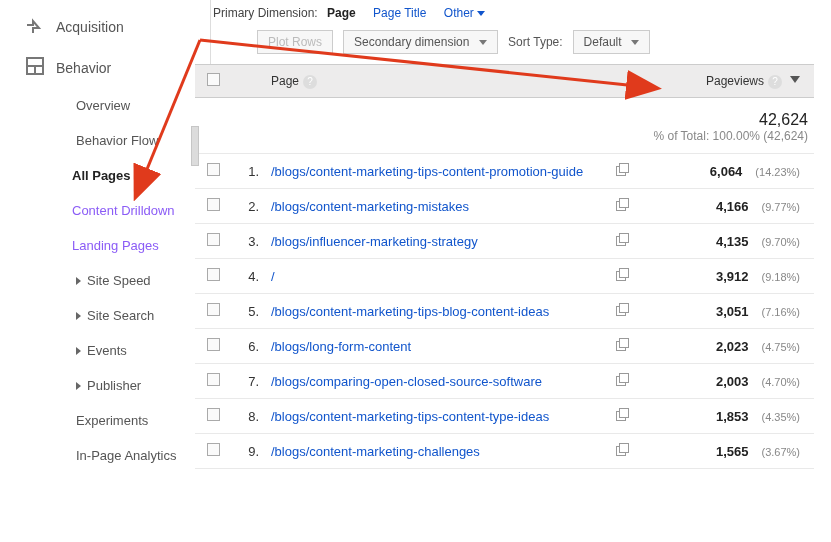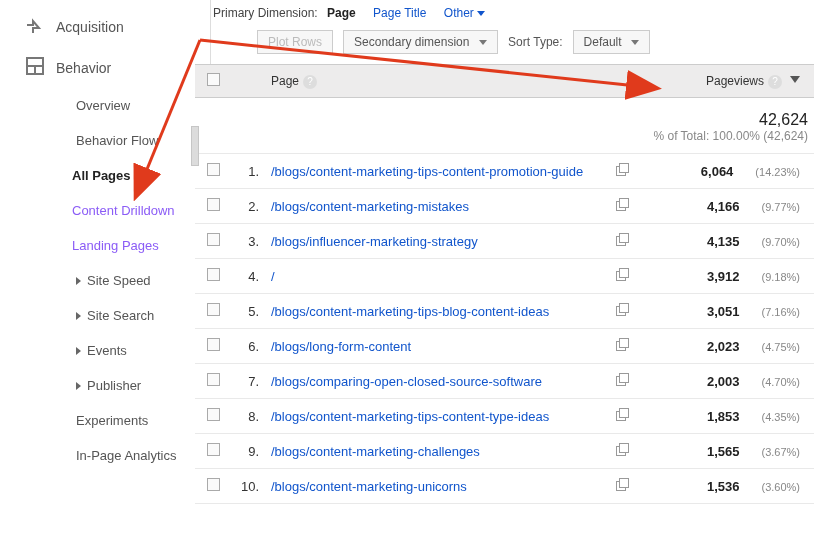--- a/index.html
+++ b/index.html
@@ -102,21 +102,21 @@
     vertical-align:middle;
     font-size:13px;
     background:#fff;
   }
   .tbl td.chk { text-align:center;}
   .tbl td.rank { text-align:right; color:#333; padding-right:6px;}
   .tbl td.page a { color:#1155cc; text-decoration:none;}
   .tbl td.ext { text-align:center; color:#999;}
   .tbl td.pv { text-align:right; padding-right:14px; white-space:nowrap;}
   .tbl td.pv .n { font-weight:bold; color:#222;}
-  .tbl td.pv .pct { color:#888; font-size:11px; margin-left:22px;}
+  .tbl td.pv .pct { color:#888; font-size:11px; margin-left:13px;}
 
   .tot-row td { padding:14px 6px 10px 6px;}
   .tot-block { text-align:right; padding-right:14px;}
   .tot-block .big { font-size:16px; color:#222; display:block; line-height:1;}
   .tot-block .sub { font-size:12px; color:#888;}
 
   .chkbox {
     display:inline-block; width:13px; height:13px; border:1px solid #aaa; background:#fafafa;
   }
   .ext-ico {
@@ -296,27 +296,20 @@
             <td class="ext"><span class="ext-ico"></span></td>
             <td class="pv"><span class="n">1,853</span><span class="pct">(4.35%)</span></td>
           </tr>
           <tr>
             <td class="chk"><span class="chkbox"></span></td>
             <td class="rank">9.</td>
             <td class="page"><a>/blogs/content-marketing-challenges</a></td>
             <td class="ext"><span class="ext-ico"></span></td>
             <td class="pv"><span class="n">1,565</span><span class="pct">(3.67%)</span></td>
           </tr>
-          <tr>
-            <td class="chk"><span class="chkbox"></span></td>
-            <td class="rank">10.</td>
-            <td class="page"><a>/blogs/content-marketing-unicorns</a></td>
-            <td class="ext"><span class="ext-ico"></span></td>
-            <td class="pv"><span class="n">1,536</span><span class="pct">(3.60%)</span></td>
-          </tr>
         </tbody>
     </table>
   </div>
 </div>
 
 <svg class="arrows">
   <defs>
     <marker id="ah" markerWidth="12" markerHeight="10" refX="10" refY="5" orient="auto">
       <path d="M0,0 L12,5 L0,10 Z" fill="#e03a1c"></path>
     </marker>

